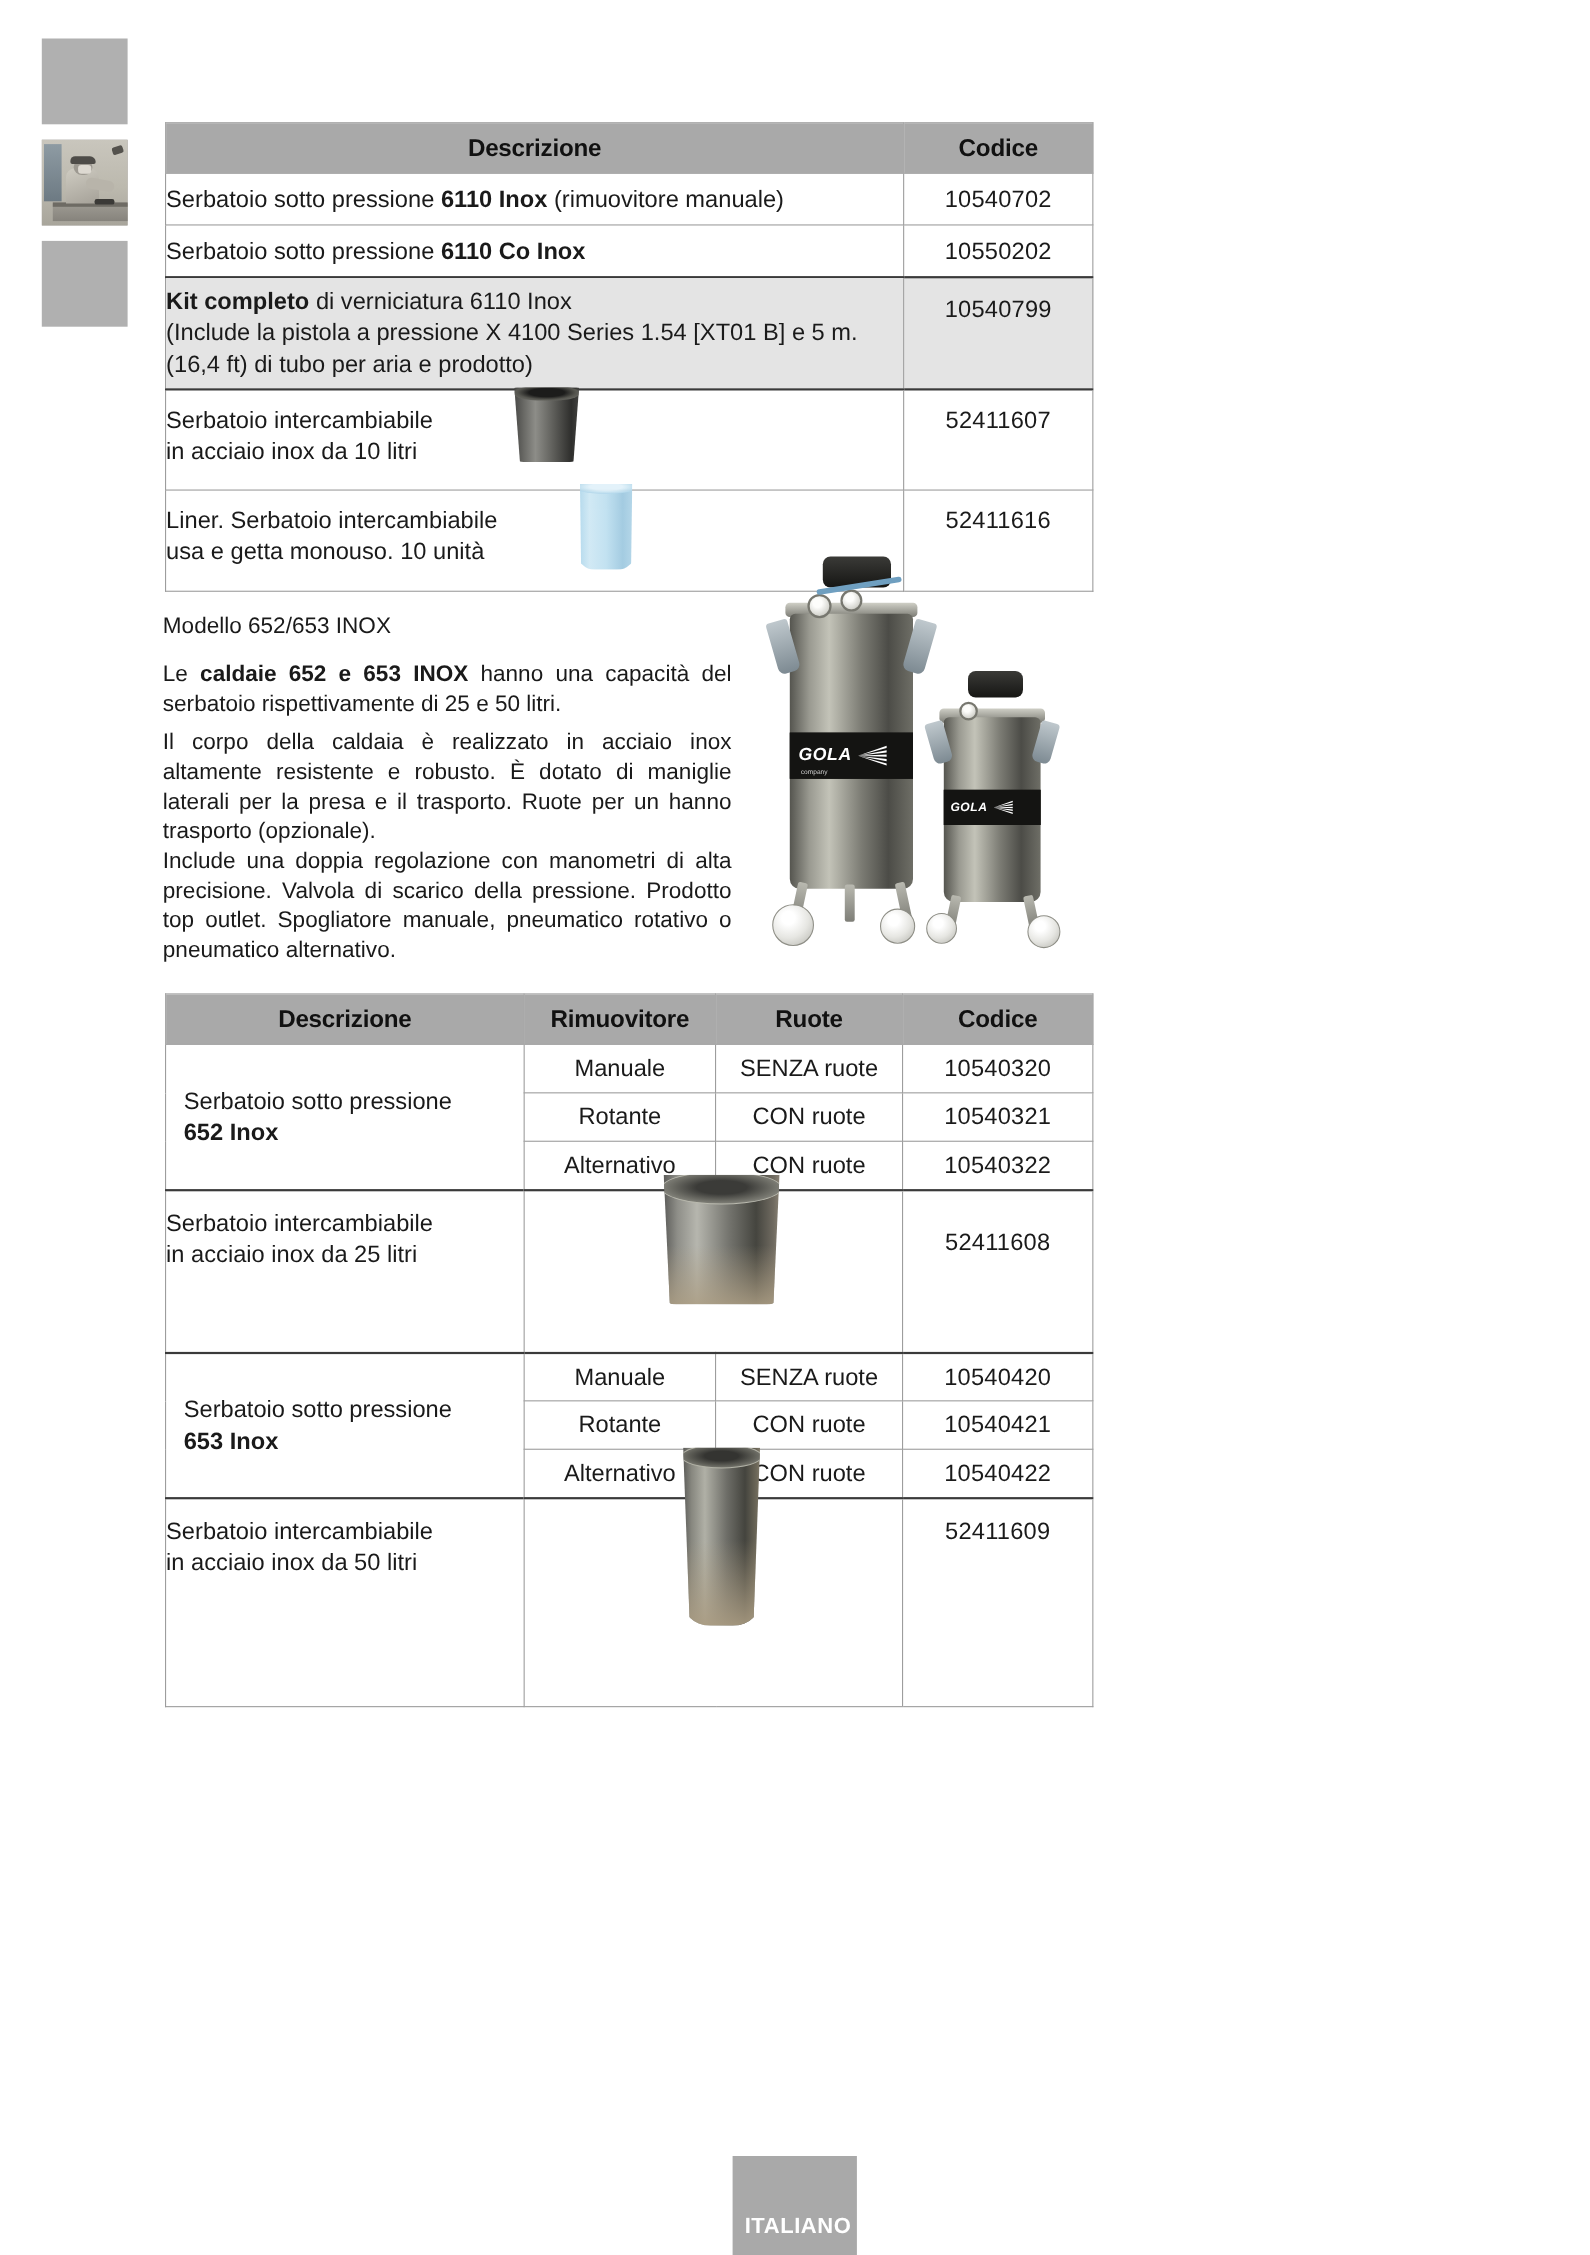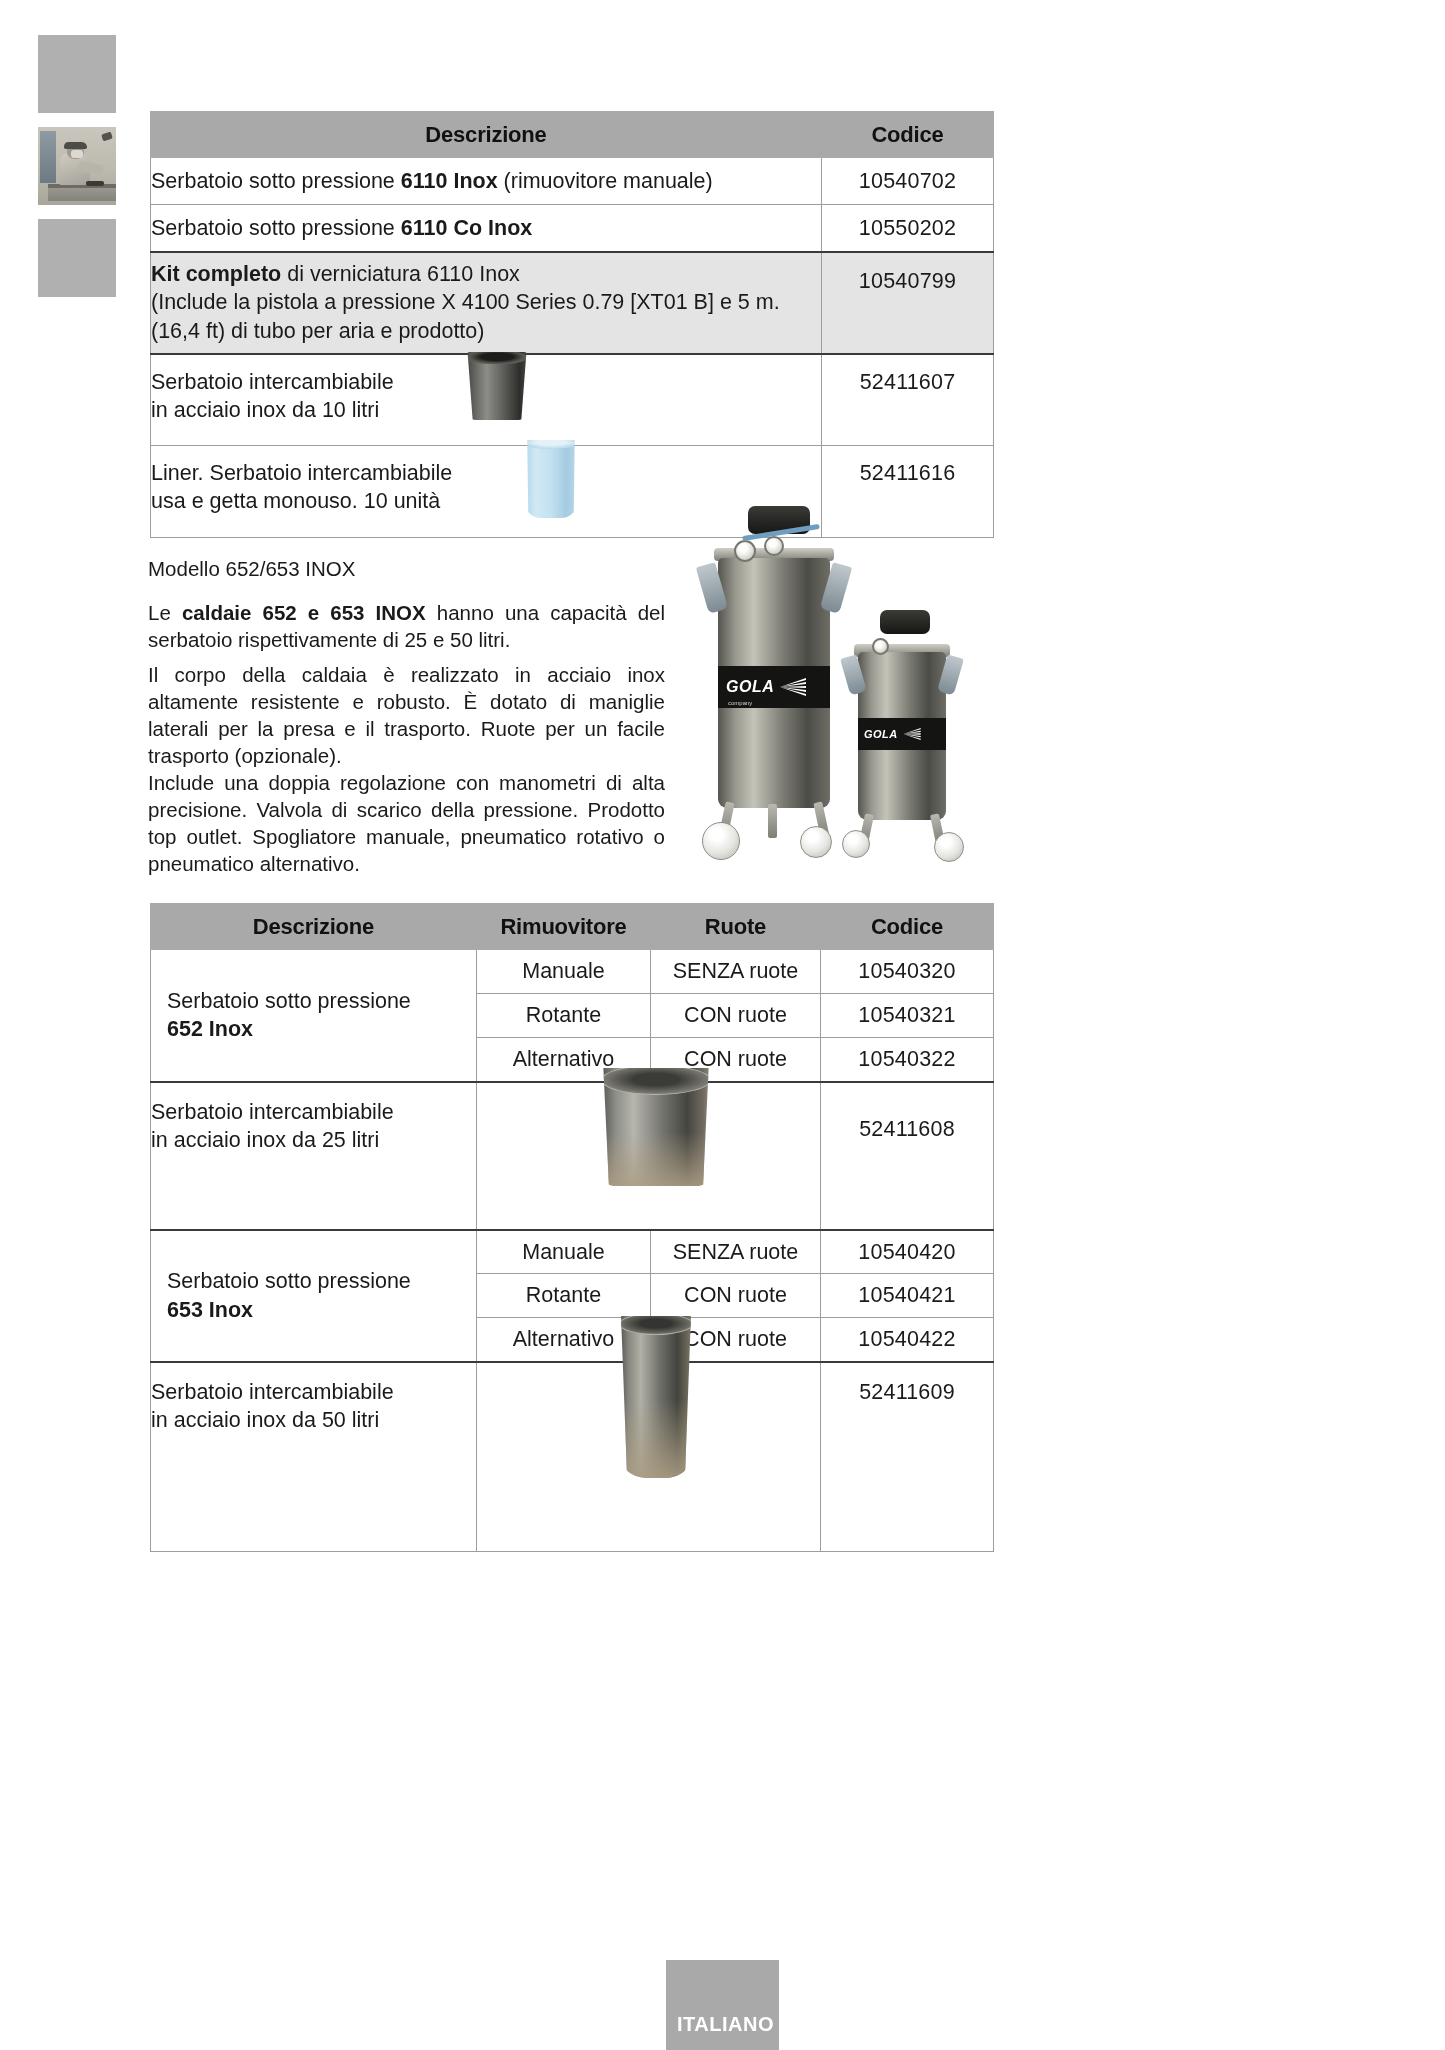--- a/index.html
+++ b/index.html
@@ -238,21 +238,21 @@
     </tr>
     <tr>
       <td class="cell-pad-l thick-bottom" style="height:47px;">
         <span>Serbatoio sotto pressione </span><span class="b">6110 Co Inox</span>
       </td>
       <td class="code thick-bottom">10550202</td>
     </tr>
     <tr>
       <td class="cell-pad-l hl thick-top thick-bottom nowrap-over" style="height:102px;">
         <div style="white-space:nowrap;"><span class="b">Kit completo</span><span> di verniciatura 6110 Inox</span></div>
-        <div style="white-space:nowrap;">(Include la pistola a pressione X 4100 Series 0.79 [XT01 B] e 5 m.</div>
+        <div style="white-space:nowrap;">(Include la pistola a pressione X 4100 Series 1.54 [XT01 B] e 5 m.</div>
         <div style="white-space:nowrap;">(16,4 ft) di tubo per aria e prodotto)</div>
       </td>
       <td class="code hl thick-top thick-bottom" style="vertical-align:top; padding-top:14px;">10540799</td>
     </tr>
     <tr>
       <td class="cell-pad-l" style="height:92px; vertical-align:top; padding-top:13px;">
         <div>Serbatoio intercambiabile</div>
         <div>in acciaio inox da 10 litri</div>
       </td>
       <td class="code" style="vertical-align:top; padding-top:13px;">52411607</td>
@@ -269,21 +269,21 @@
 
 <div class="tank-10"></div>
 <div class="liner"></div>
 
 <div class="copy" id="model-line">Modello 652/653 INOX</div>
 
 <div class="copy" id="p1">
   <span>Le </span><span class="b">caldaie 652 e 653 INOX</span><span> hanno una capacità del serbatoio rispettivamente di 25 e 50 litri.</span>
 </div>
 
-<div class="copy" id="p2">Il corpo della caldaia è realizzato in acciaio inox altamente resistente e robusto. È dotato di maniglie laterali per la presa e il trasporto. Ruote per un facile trasporto (opzionale).</div>
+<div class="copy" id="p2">Il corpo della caldaia è realizzato in acciaio inox altamente resistente e robusto. È dotato di maniglie laterali per la presa e il trasporto. Ruote per un hanno trasporto (opzionale).</div>
 
 <div class="copy" id="p3">Include una doppia regolazione con manometri di alta precisione. Valvola di scarico della pressione. Prodotto top outlet. Spogliatore manuale, pneumatico rotativo o pneumatico alternativo.</div>
 
 <div class="pots">
 
   <div class="pot" style="left:28px; top:58px; width:112px; height:250px;">
     <div class="lid" style="top:-10px;"></div>
     <div class="body"></div>
     <div class="band" style="top:108px; height:42px;">
       <div class="gola" style="position:absolute; inset:0; padding-left:8px;">

